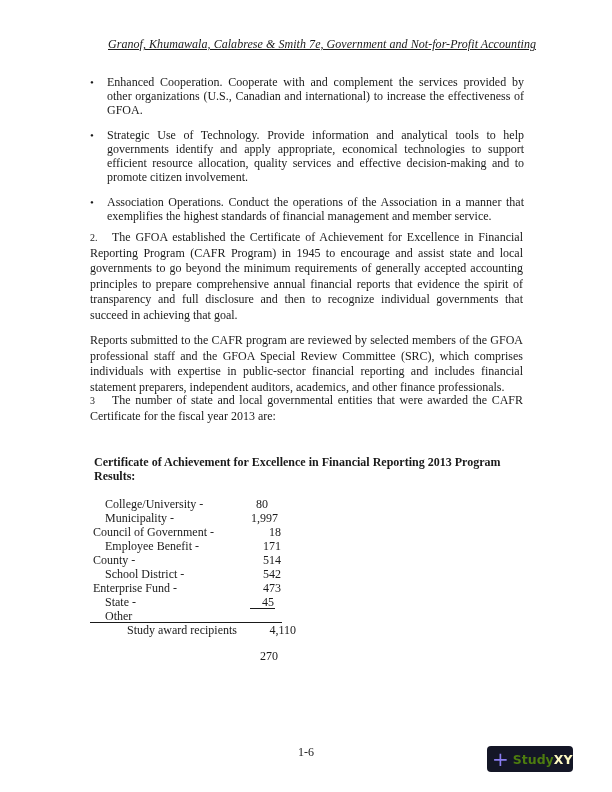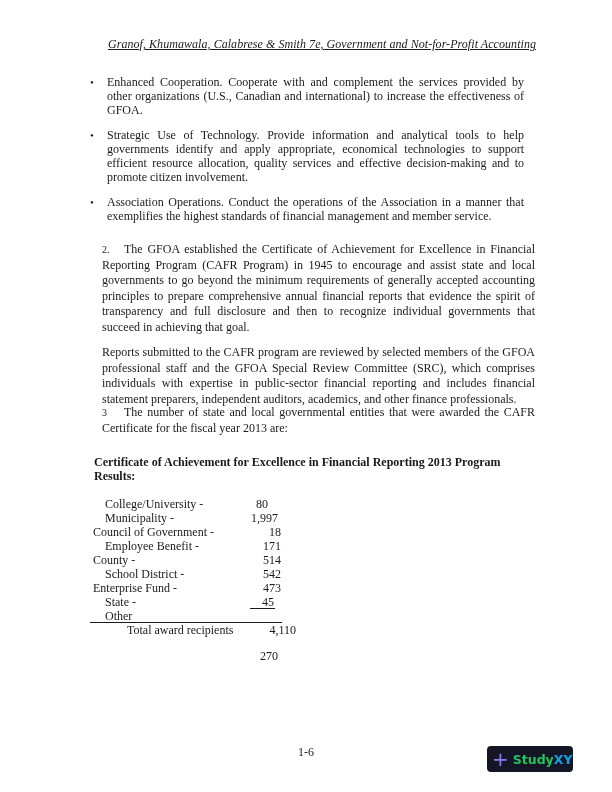--- a/index.html
+++ b/index.html
@@ -15,21 +15,21 @@
   .bullets { position: absolute; left: 90px; top: 75px; width: 434px; margin: 0; padding: 0; list-style: none; }
   .bullet {
     position: relative; padding-left: 17px; font-size: 12px; line-height: 14px;
     text-align: justify; margin-bottom: 11px;
   }
   .bullet .dot {
     position: absolute; left: 0; top: 0; font-size: 11px;
   }
   .para {
     position: absolute; left: 90px; width: 433px; font-size: 12px;
-    line-height: 15.6px; text-align: justify; margin: 12px;
+    line-height: 15.6px; text-align: justify; margin: 0;
   }
   .para .num { font-size: 10px; display: inline-block; width: 22px; }
   #p2 { top: 230px; }
   #p-reports { top: 333px; }
   #p3 { top: 393px; }
   .table-title {
     position: absolute; left: 90px; top: 451px; width: 430px;
     font-weight: bold; font-size: 12px; line-height: 14px; margin: 4px;
   }
   .results { position: absolute; left: 90px; top: 497px; font-size: 12px; }
@@ -48,22 +48,22 @@
   .r9 .value { left: 166px; width: 40px; }
   .page-num {
     position: absolute; left: 298px; top: 745px; font-size: 12px;
   }
   .badge {
     position: absolute; left: 487px; top: 746px; width: 86px; height: 26px;
     background: #141626; border-radius: 4px; display: flex; align-items: center;
     font-family: "DejaVu Sans", sans-serif; font-weight: bold; font-size: 12.5px;
   }
   .badge .plus { color: #8a7cf0; font-weight: normal; font-size: 20px; margin-left: 5px; margin-right: 4px; line-height: 20px; }
-  .badge .study { color: #22c55e; }
-  .badge .xy { color: #0ea5e9; }
+  .badge .study { color: #4d7c0f; }
+  .badge .xy { color: #fef9c3; }
 </style>
 </head>
 <body>
 
 <div class="header">Granof, Khumawala, Calabrese &amp; Smith 7e, Government and Not-for-Profit Accounting</div>
 
 <ul class="bullets">
   <li class="bullet">
     <span class="dot">•</span>
     <span>Enhanced Cooperation.  Cooperate with and complement the services provided by other organizations (U.S., Canadian and international) to increase the effectiveness of GFOA.</span>
@@ -123,21 +123,21 @@
     <span class="label">State -</span>
     <span class="value">45</span>
     <span class="uline"></span>
   </div>
   <div class="row r8">
     <span class="label">Other</span>
     <span class="value">270</span>
     <span class="uline"></span>
   </div>
   <div class="row r9">
-    <span class="label">Total award recipients</span>
+    <span class="label">Study award recipients</span>
     <span class="value">4,110</span>
   </div>
 </div>
 
 <div class="page-num">1-6</div>
 
 <div class="badge">
   <span class="plus">+</span>
   <span class="study">Study</span>
     <span class="xy">XY</span>

